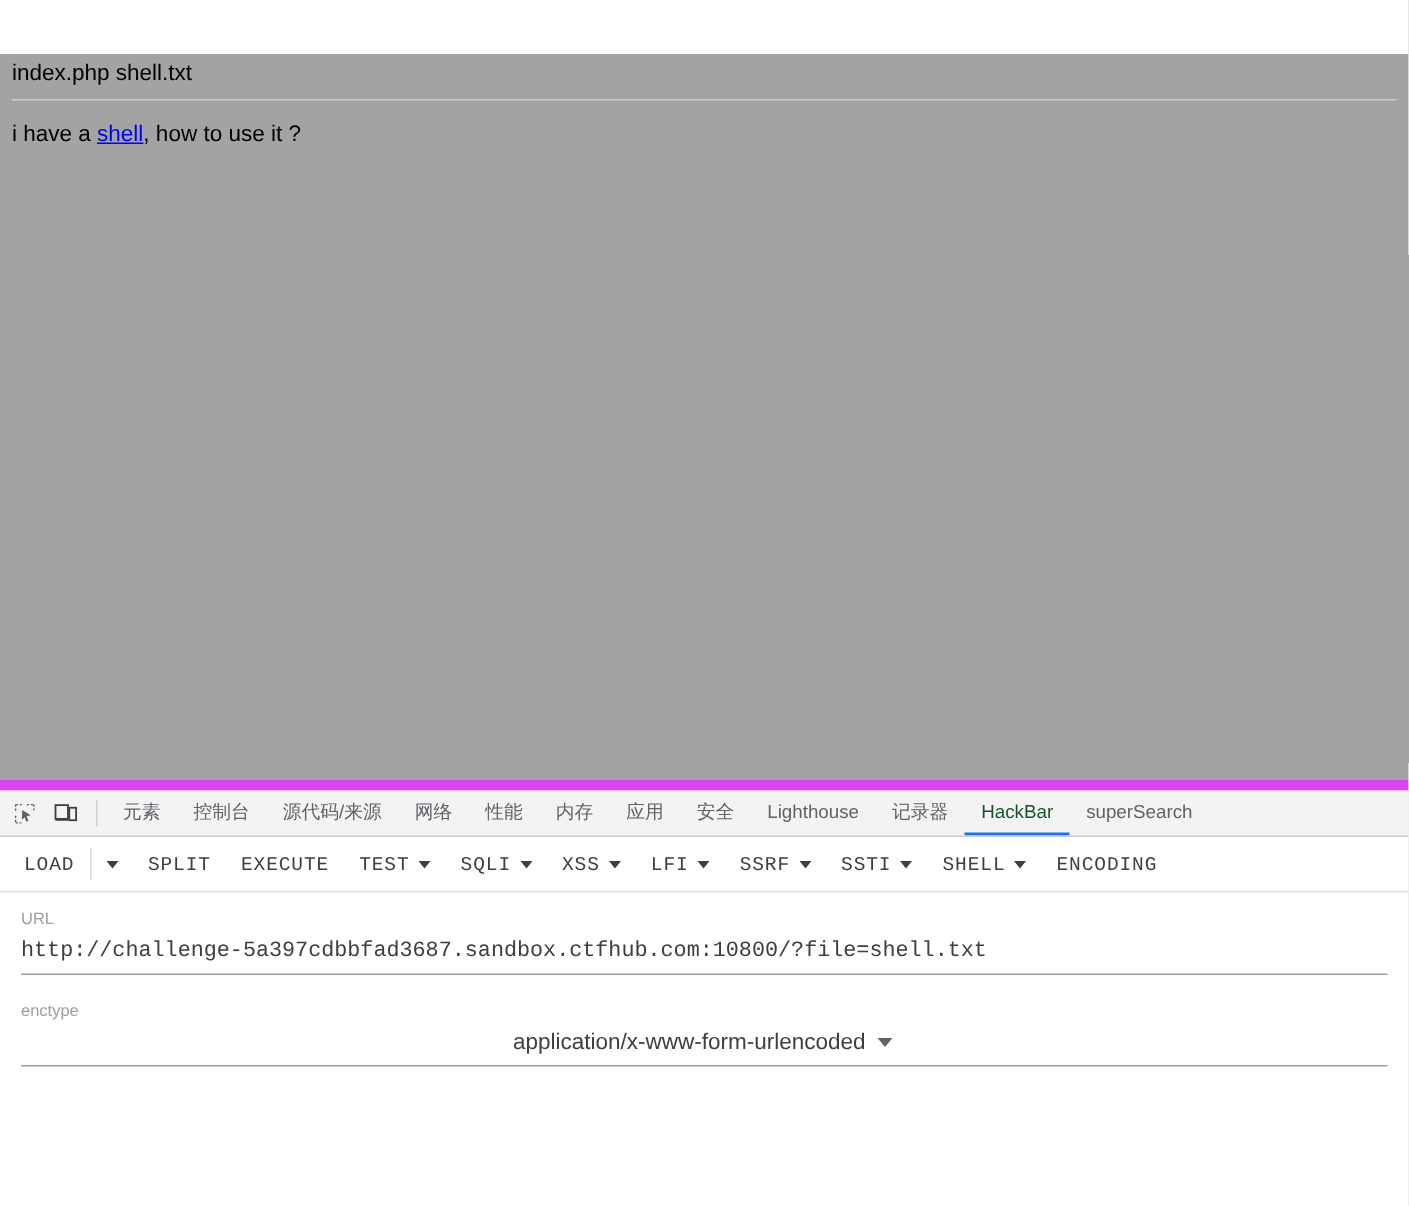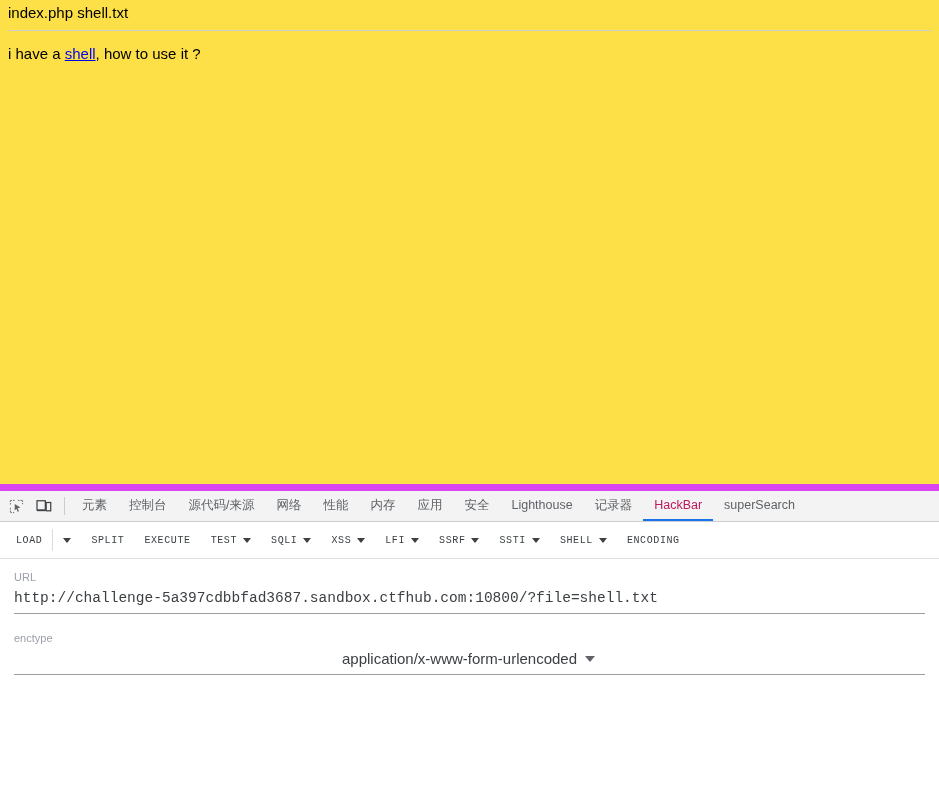--- a/index.html
+++ b/index.html
@@ -10,23 +10,24 @@
   body {
     width: 939px;
     height: 804px;
     overflow: hidden;
     font-family: "Liberation Sans", sans-serif;
   }
 
   
   #page-content {
     height: 484px;
-    background: #fde047;
+    background: #a3a3a3;
     box-sizing: border-box;
     overflow: hidden;
+    margin-top: 36px;
   }
   .page-title-line {
     font-size: 15px;
     color: #000000;
     padding: 4px 0 0 8px;
     line-height: 18px;
     white-space: nowrap;
   }
   .page-hr {
     border: none;
@@ -92,21 +93,21 @@
     padding: 0 11px;
     font-size: 12.5px;
     color: #5f6368;
     cursor: pointer;
     flex: 0 0 auto;
     box-sizing: border-box;
     border-bottom: 2px solid transparent;
     gap: 5px;
   }
   .dt-tab.active {
-    color: #be185d;
+    color: #14532d;
     border-bottom: 2px solid #1a73e8;
   }
   .flask-icon {
     display: inline-flex;
     align-items: center;
   }
 
   
   .hb-toolbar {
     height: 36px;
@@ -116,21 +117,21 @@
     background: #ffffff;
     border-bottom: 1px solid #e0e0e0;
     overflow: hidden;
     white-space: nowrap;
     padding-left: 6px;
   }
   .hb-btn {
     display: flex;
     align-items: center;
     font-family: "Liberation Mono", monospace;
-    font-size: 10px;
+    font-size: 13px;
     letter-spacing: 0.6px;
     color: #3c4043;
     padding: 0 10px;
     height: 30px;
     cursor: pointer;
     flex: 0 0 auto;
     gap: 6px;
   }
   .hb-divider {
     width: 1px;

